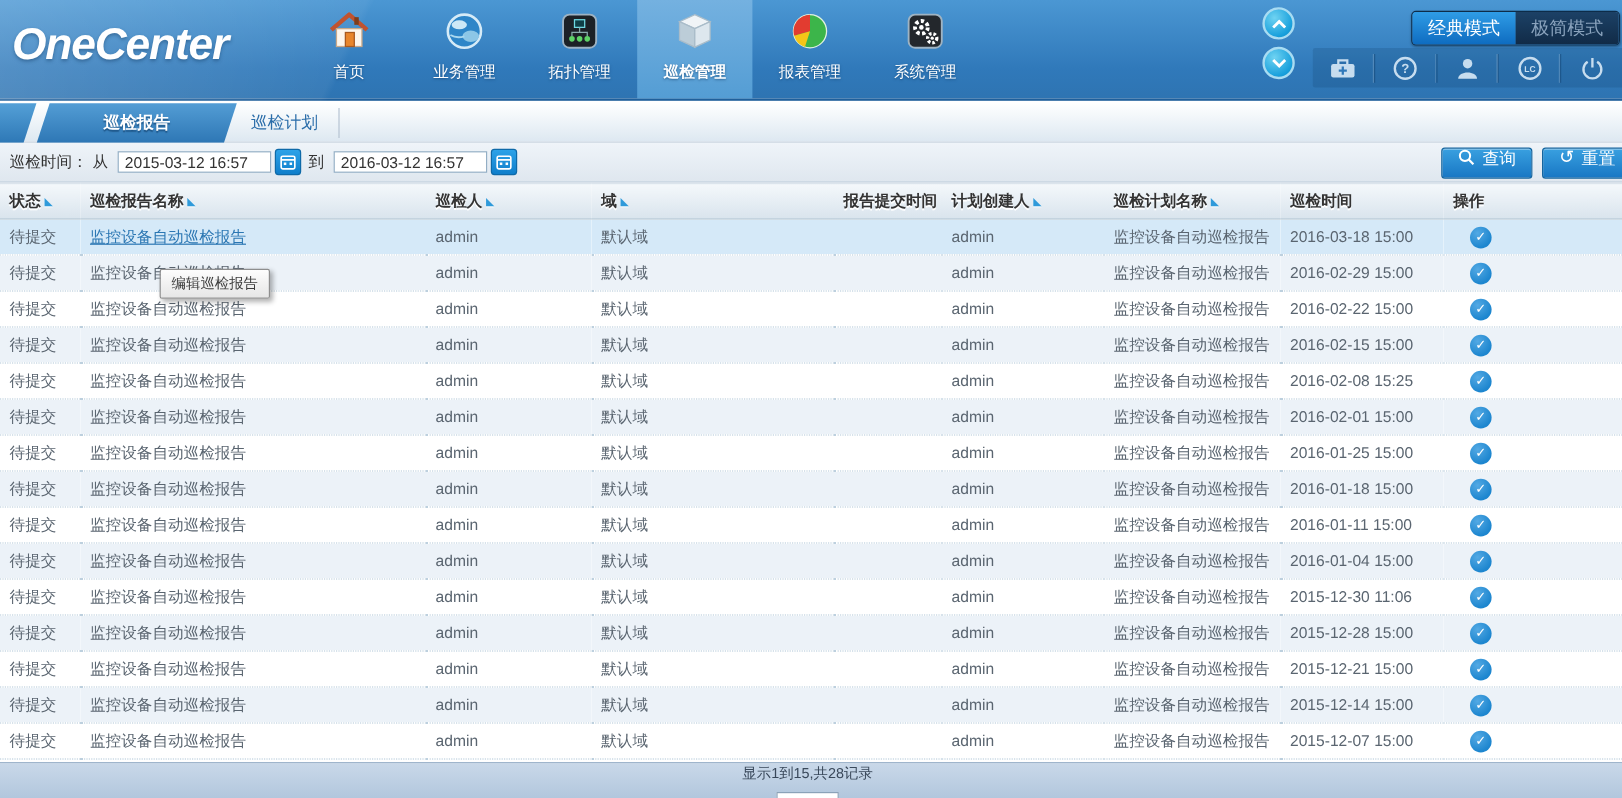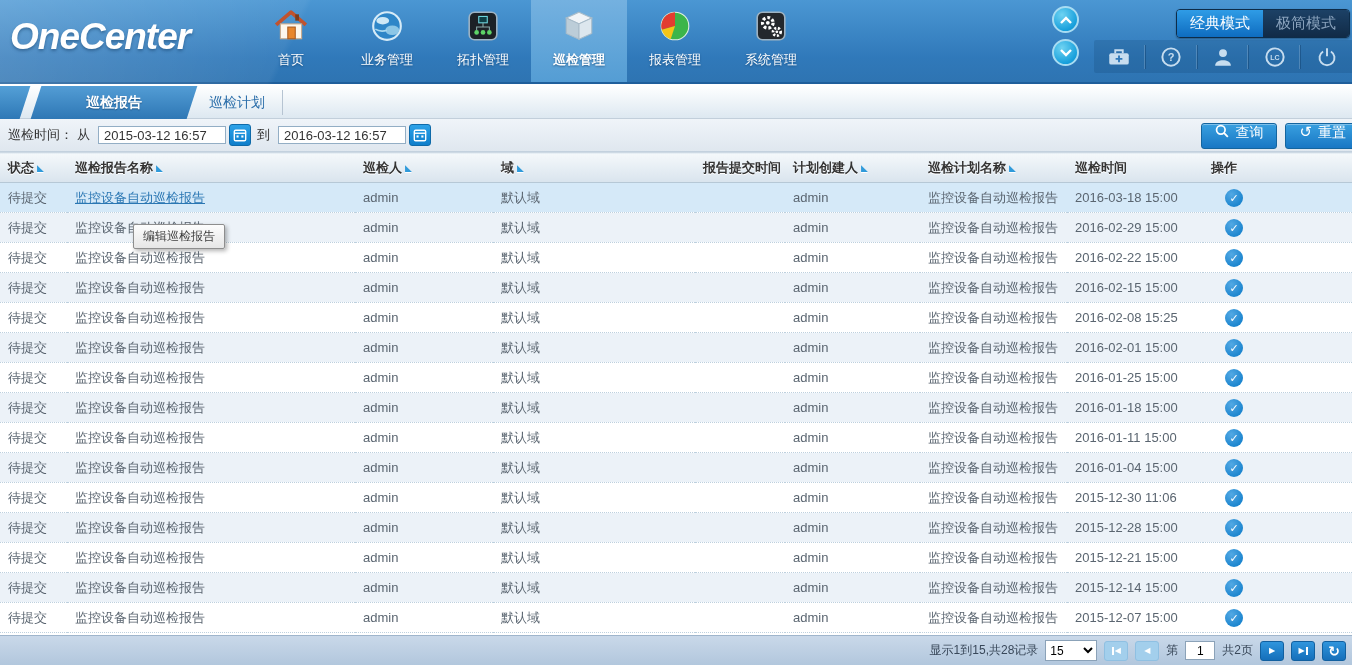--- a/index.html
+++ b/index.html
@@ -77,21 +77,21 @@
     text-align:center; line-height:18px; cursor:pointer; }
 
   
   .tooltip { position:absolute; left:133px; top:224px; z-index:40; padding:3px 9px;
     background:linear-gradient(#fdfdfd,#e6e6e6); border:1px solid #8e8e8e; border-radius:2px; color:#3c3c3c; font-size:12px;
     box-shadow:2px 2px 4px rgba(0,0,0,.3); }
 
   
   .footer { position:absolute; bottom:0; left:0; width:100%; height:30px;
     background:linear-gradient(#c9d8e9,#b2c7dd); border-top:1px solid #9fb5cc;
-    display:flex; align-items:center; justify-content:flex-end; padding-right:6px; gap:7px; color:#39485a; font-size:12px; }
+    display:flex; align-items:center; justify-content:space-between; padding-right:6px; gap:7px; color:#39485a; font-size:12px;flex-direction:column; }
   .pg-select { height:21px; width:52px; font-size:12px; border:1px solid #8ba2b8; background:#fff; font-family:inherit; }
   .pg-btn { width:24px; height:20px; border-radius:3px; display:flex; align-items:center; justify-content:center; gap:1px;
     color:#fff; font-size:8px; cursor:pointer; line-height:1; }
   .pg-btn.lit { background:linear-gradient(#2f95dd,#156fba); border:1px solid #1160a0; }
   .pg-btn.dim { background:#a3cfec; border:1px solid #8fc0e2; }
   .pg-bar { display:inline-block; width:2px; height:8px; background:#fff; }
   .page-input { width:30px; height:19px; border:1px solid #8ba2b8; text-align:center; font-size:12px; font-family:inherit; }
   .refresh-glyph { font-size:14px; font-weight:bold; }
   svg { display:block; }
 </style>

